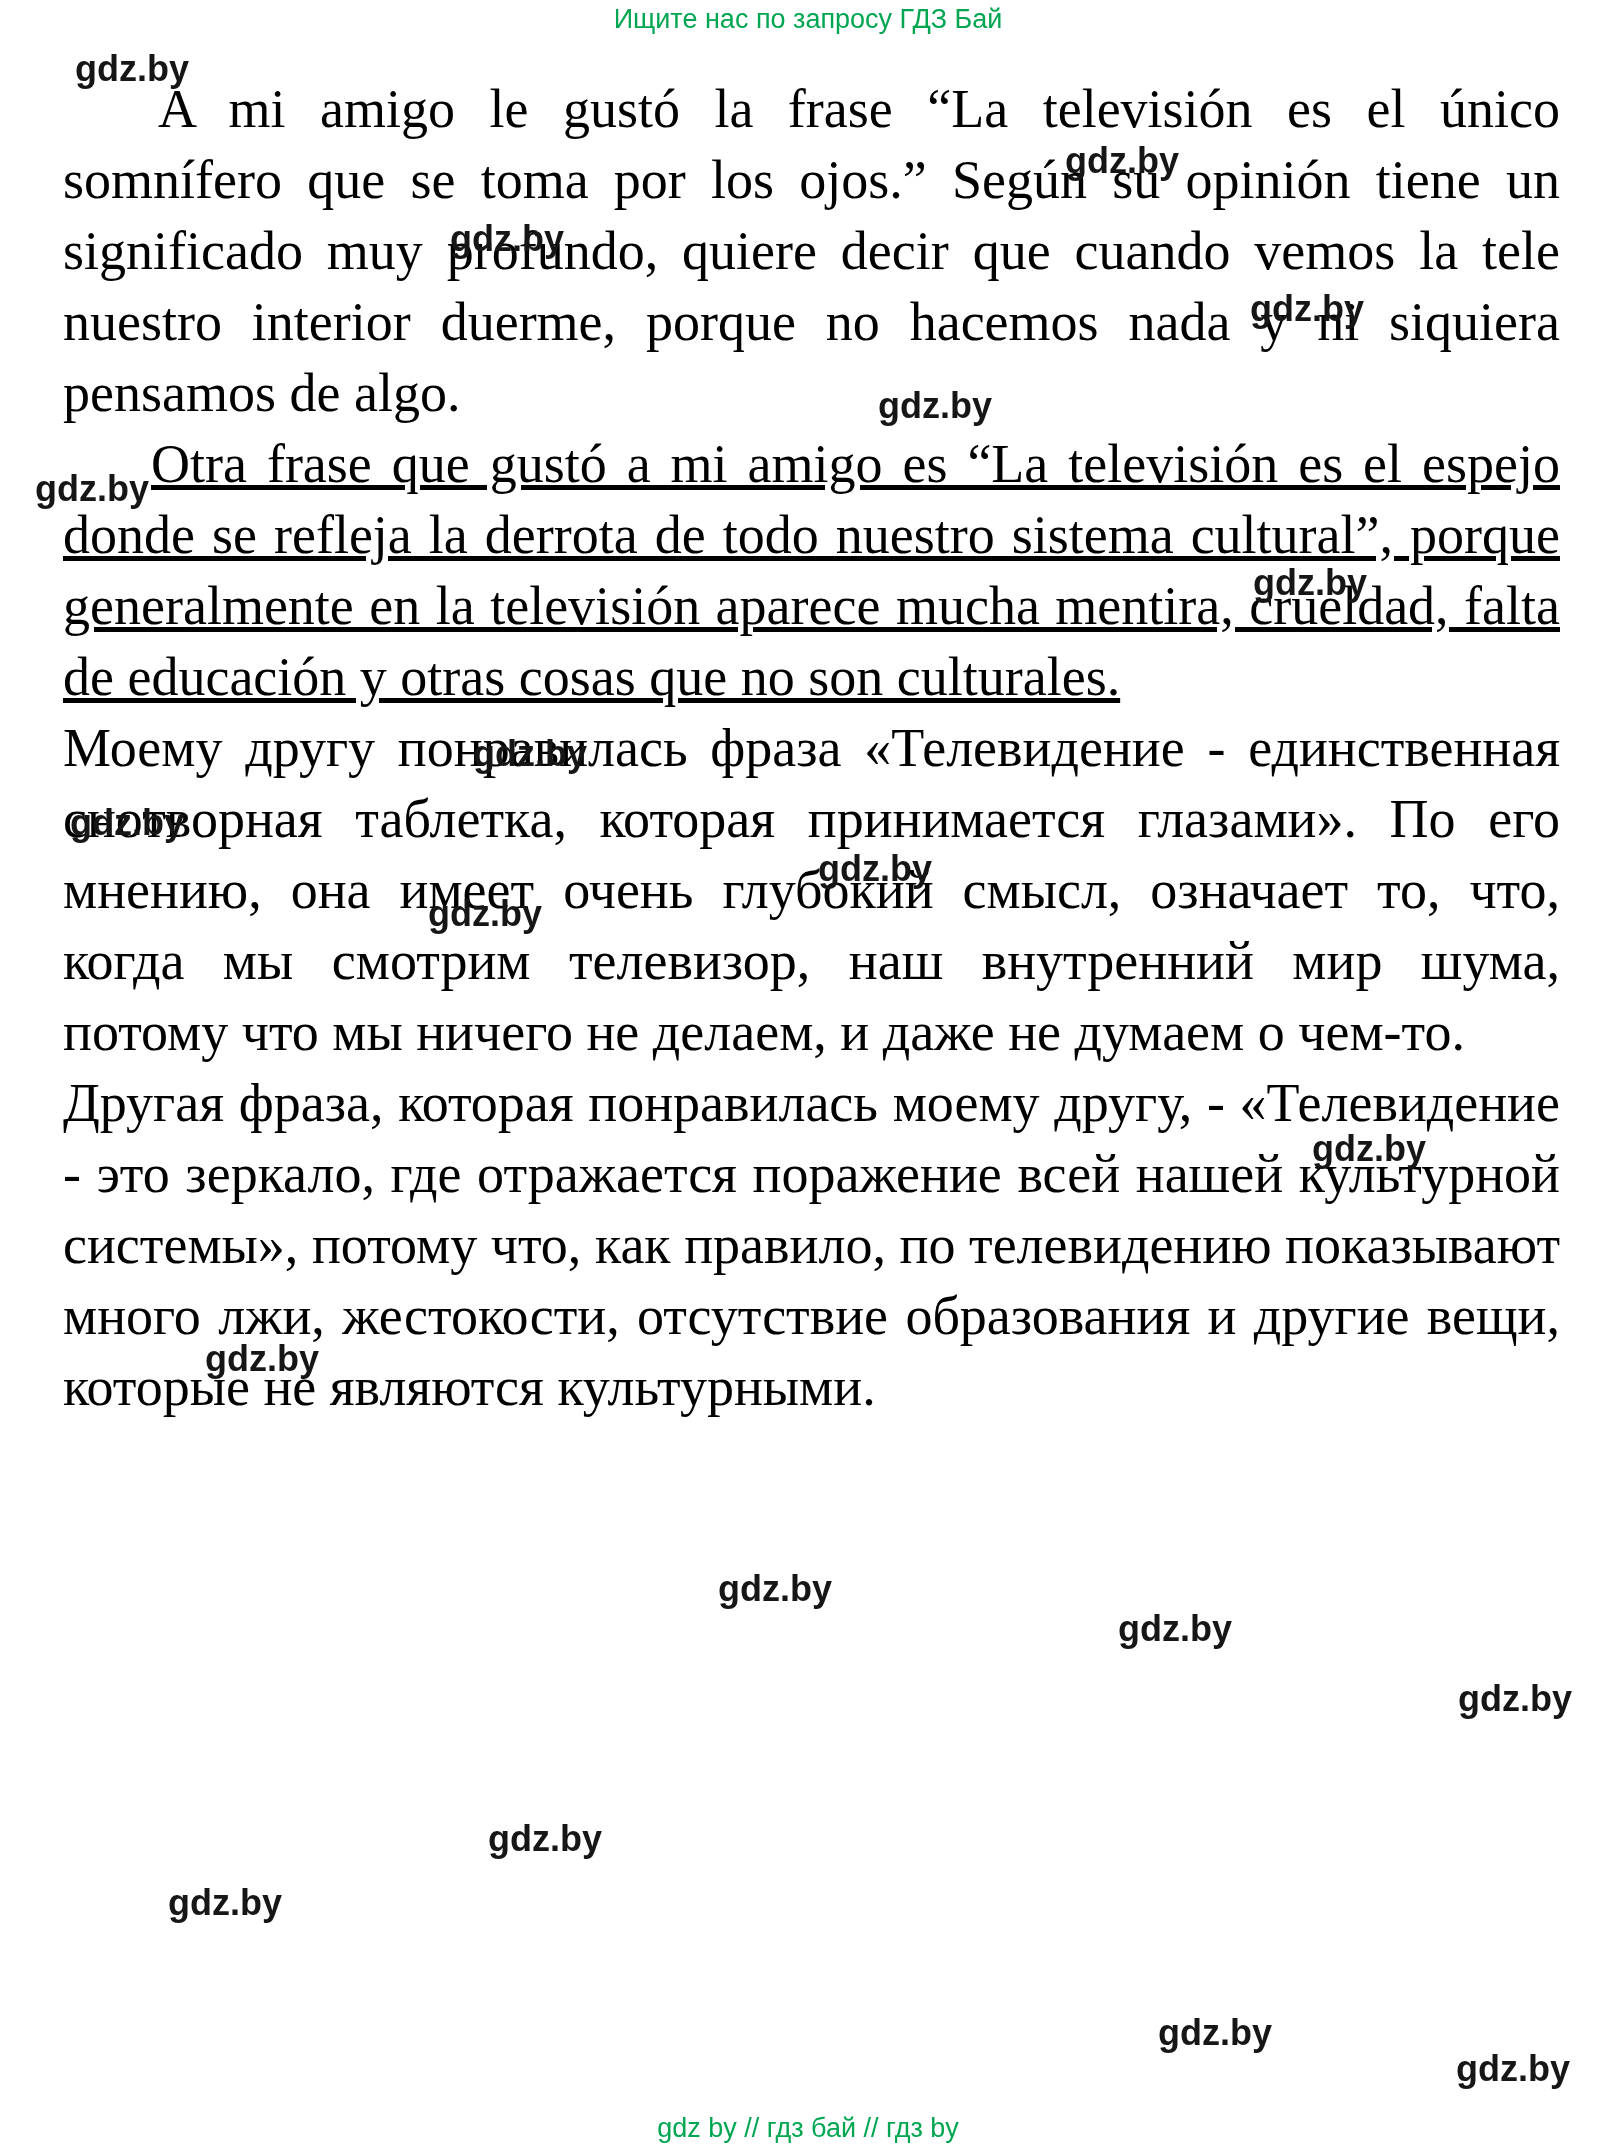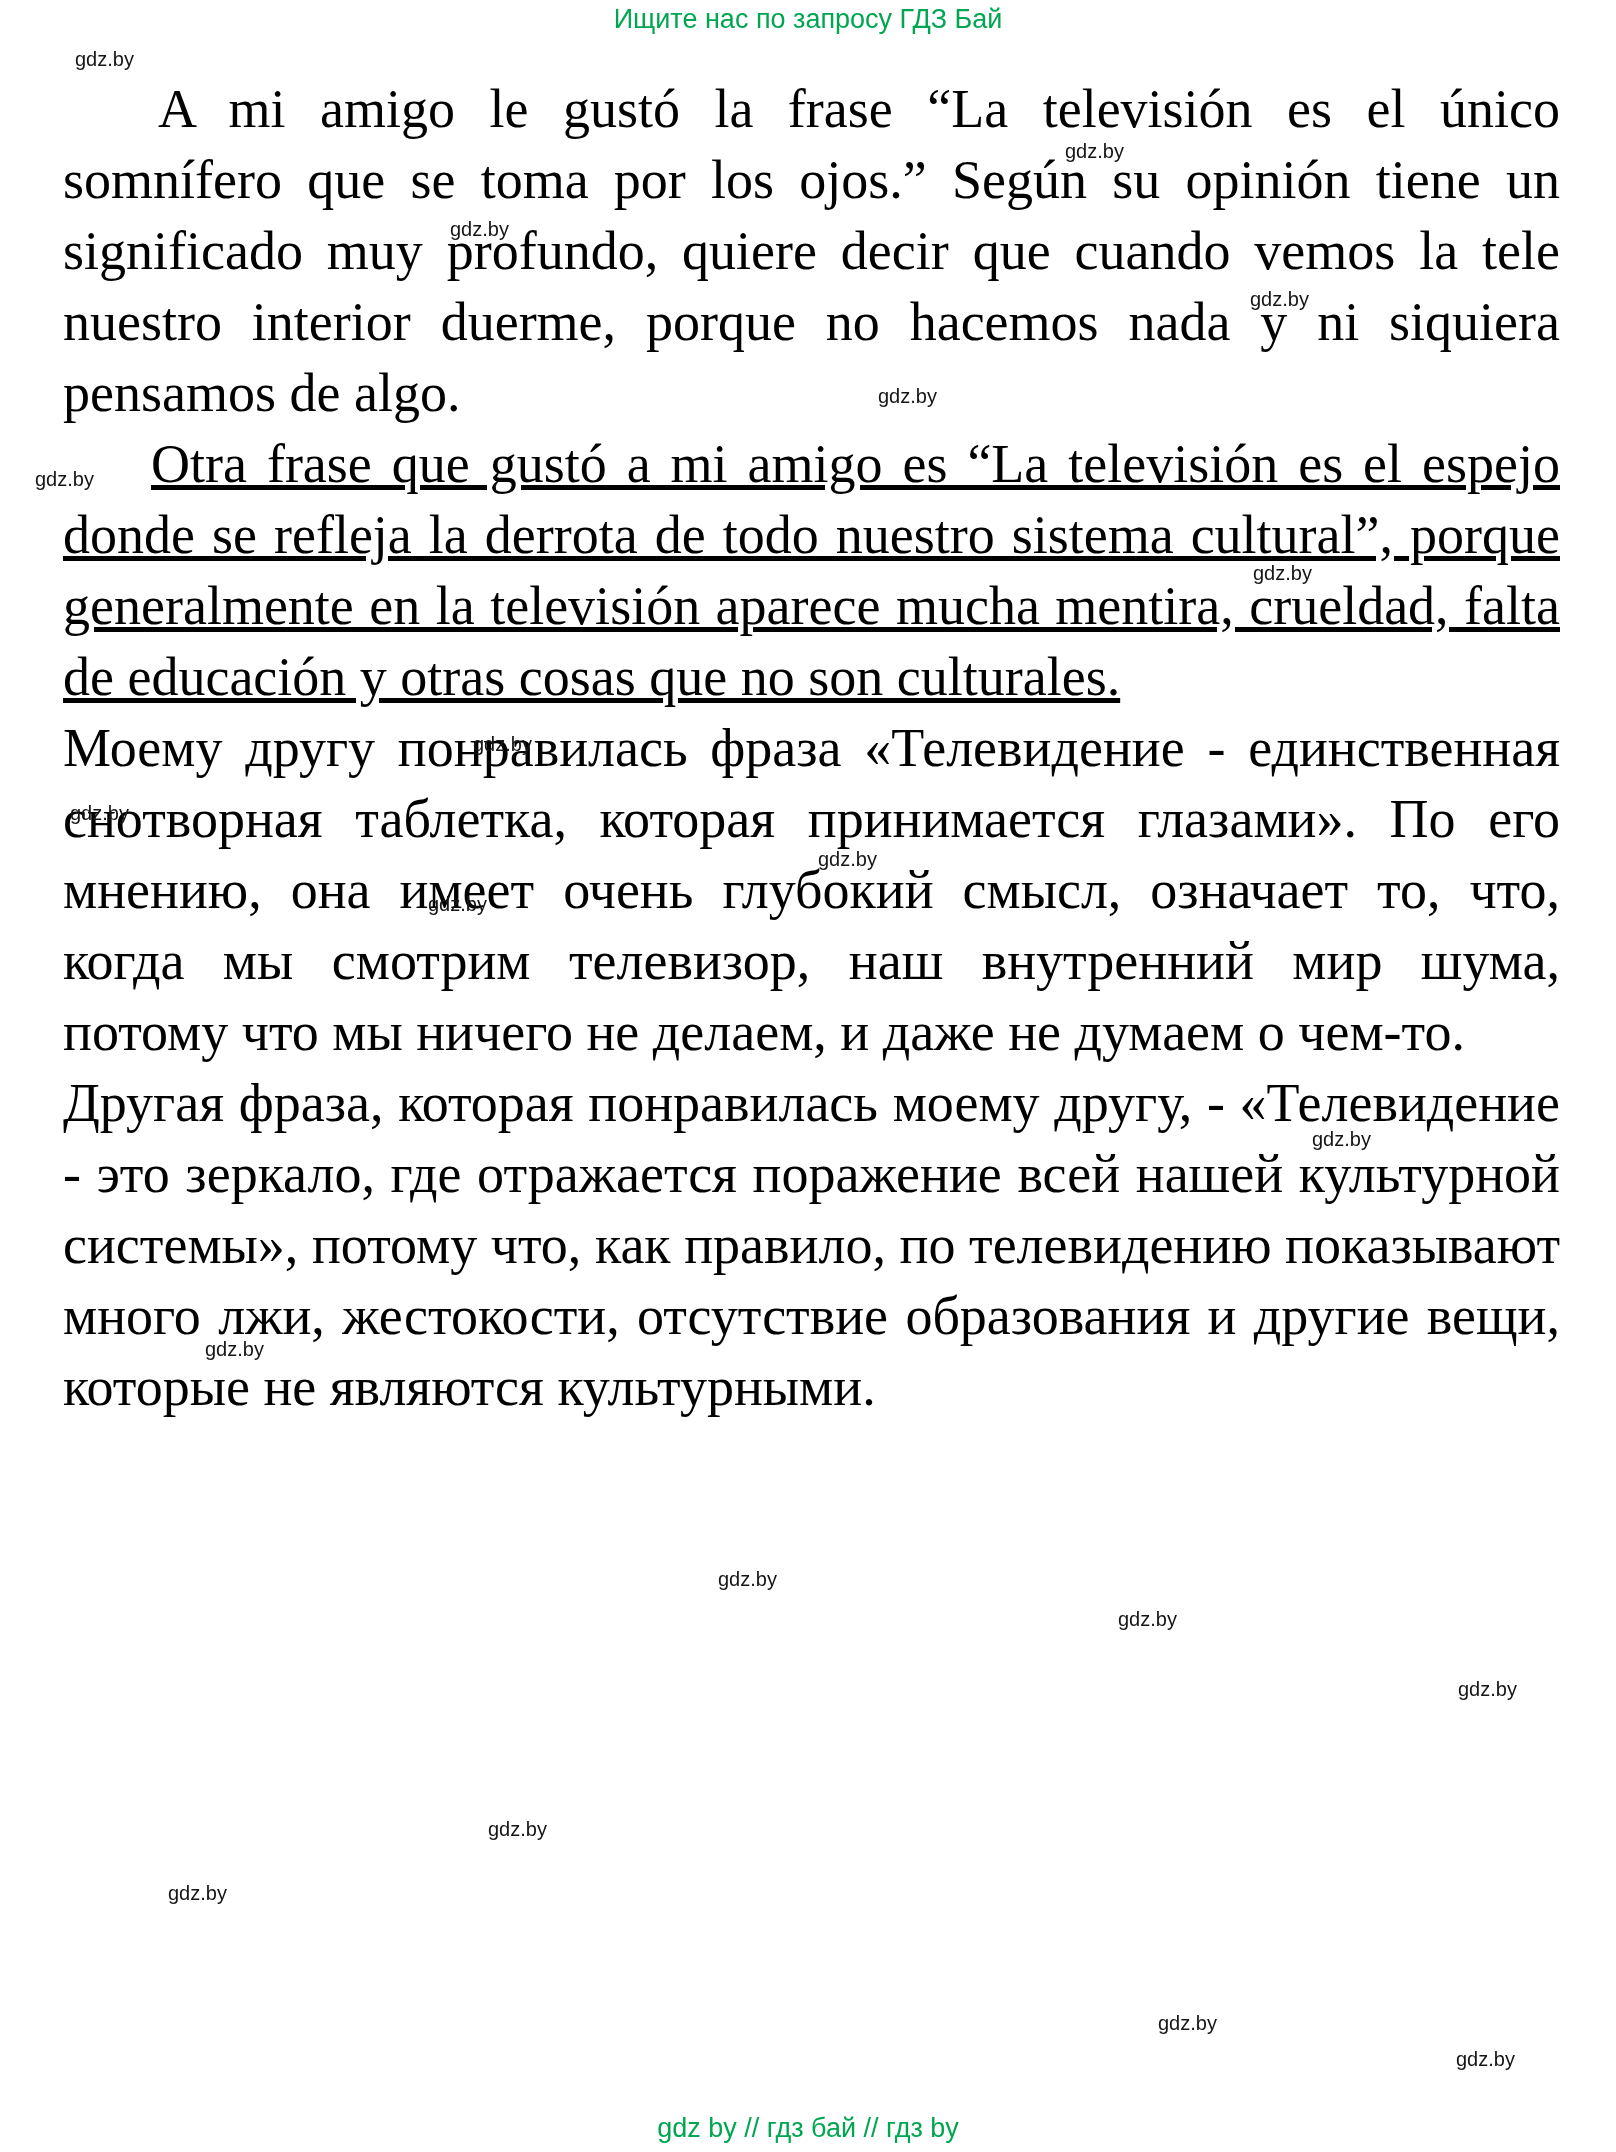--- a/index.html
+++ b/index.html
@@ -41,23 +41,24 @@
   .content p::after{  content:"";}
   p.indent-1{text-indent:95px;}
   p.indent-2{text-indent:88px;text-decoration:underline;}
   p.translation-label{
     margin-top:118px;
     text-align:left;
   }
   .wm-layer .wm{
     position:absolute;
     font-family:"Liberation Sans", sans-serif;
-    font-size:20px;
+    font-size:36px;
     color:var(--watermark_color);
     white-space:nowrap;
+    font-weight:bold;
   }
   .footer{
     position:absolute;
     bottom:8px;left:0;width:100%;
     text-align:center;
     font-family:"Liberation Sans", sans-serif;
     font-size:27px;
     color:var(--accent_green);
   }
 </style>

